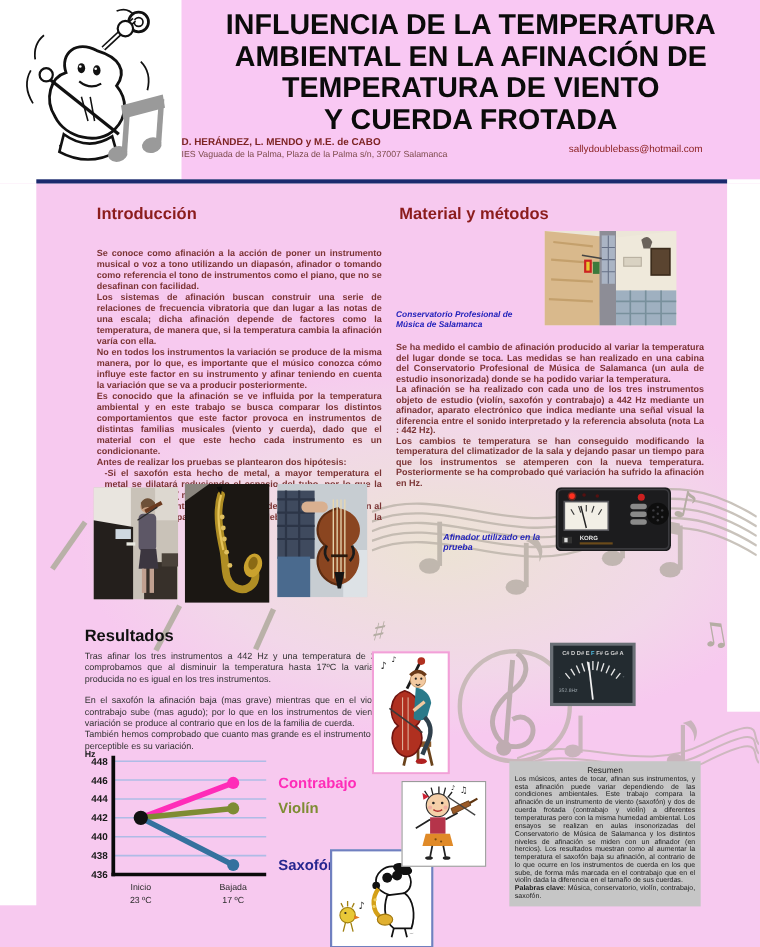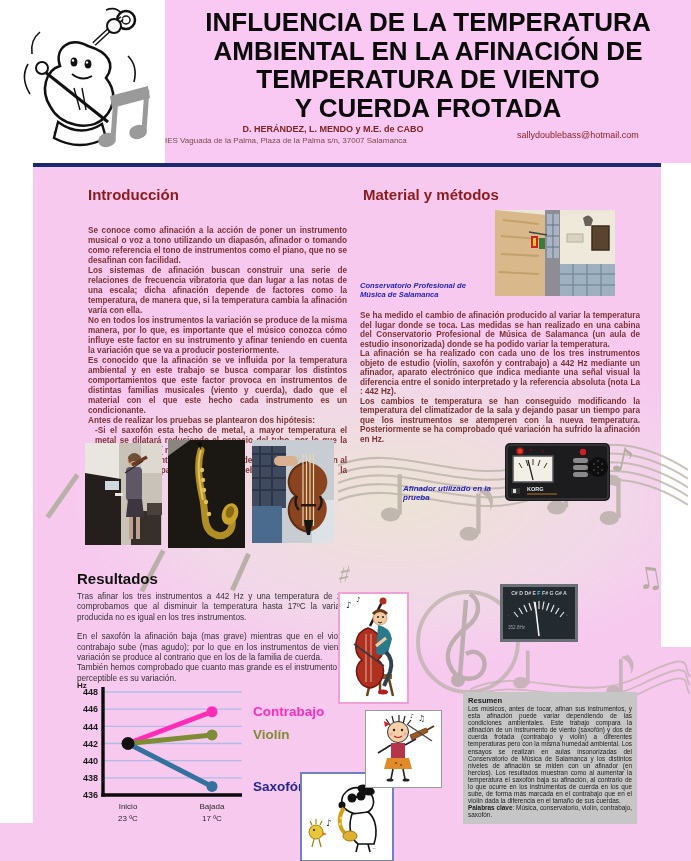--- a/index.html
+++ b/index.html
@@ -2,21 +2,21 @@
 <html><head>
 <meta charset="utf-8">
 <style>
   html,body{margin:0;padding:0;background:#ffffff;}
   .poster{position:relative;width:691px;height:861px;background:#ffffff;overflow:hidden;
           font-family:"Liberation Sans",sans-serif;}
   
   .header-panel{position:absolute;left:165px;top:0;width:526px;height:163px;background:#f9c8f3;}
   .title{position:absolute;top:8px;left:0;width:100%;text-align:center;font-weight:bold;
          font-size:26px;line-height:28.5px;color:#0b0b0b;}
-  .authors{position:absolute;top:124px;left:0;width:336px;text-align:center;
+  .authors{position:absolute;top:124px;left:0;width:336px;text-align:left;
            font-size:9px;font-weight:bold;color:#7d2424;}
   .affiliation{position:absolute;top:136px;left:0;width:336px;text-align:left;
                font-size:8px;color:#7c4a4a;}
   .email{position:absolute;top:130px;left:352px;width:126px;font-size:9px;color:#8b2020;}
   .divider{position:absolute;left:33px;top:163px;width:628px;height:4px;background:#1b2a6e;}
   
   .content-bg{position:absolute;left:0;top:167px;width:691px;height:694px;
     background:radial-gradient(ellipse 400px 210px at 400px 330px,#ece3d4 0%,#f2d7e9 55%,#f7c9ef 82%);}
   .margin-left{position:absolute;left:0;top:167px;width:33px;height:656px;background:#ffffff;}
   .margin-right{position:absolute;left:661px;top:167px;width:30px;height:480px;background:#ffffff;}
@@ -32,21 +32,21 @@
   .caption-blue{position:absolute;font-size:7.6px;font-weight:bold;font-style:italic;color:#2323bb;}
   
   .photo{position:absolute;overflow:hidden;}
   .cartoon-box{position:absolute;background:#ffffff;overflow:hidden;}
   .box-pink{border:2px solid #f2a0d8;}
   .box-gray{border:1.5px solid #9a9a9a;}
   .box-blue{border:2px solid #7080c0;}
   
   .resumen{position:absolute;left:463px;top:692px;width:164px;background:#c6c6c6;
            padding:4px 5px 5px 5px;color:#1a1a1a;}
-  .resumen .rh{font-size:7.6px;font-weight:bold;margin:0;}
+  .resumen .rh{font-size:7.6px;font-weight:normal;margin:0;text-align:center;}
   .resumen .rb{font-size:6.4px;line-height:7.1px;text-align:justify;margin:0;}
   
   .deco{position:absolute;pointer-events:none;}
   .deco-note{position:absolute;color:#b5ada4;pointer-events:none;
              font-family:"DejaVu Sans",sans-serif;}
   .diag{position:absolute;background:#b9b1a8;pointer-events:none;}
 </style>
 </head>
 <body>
 

